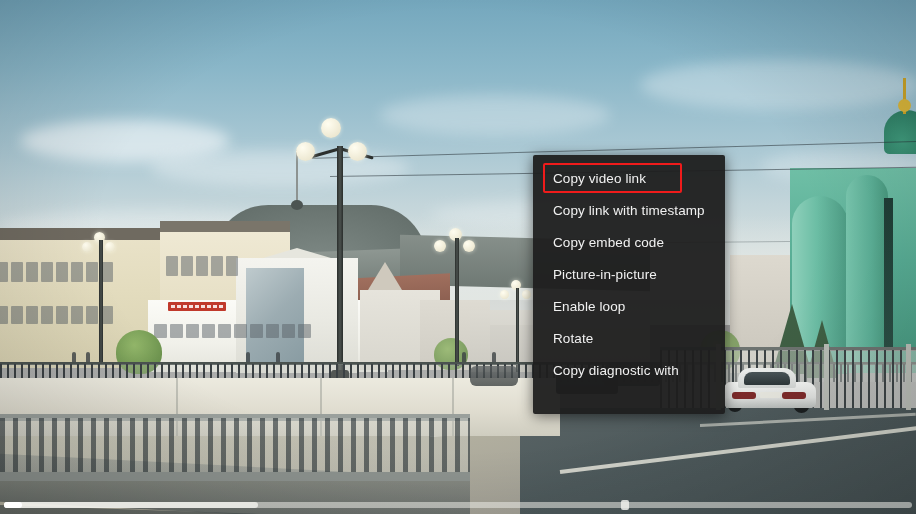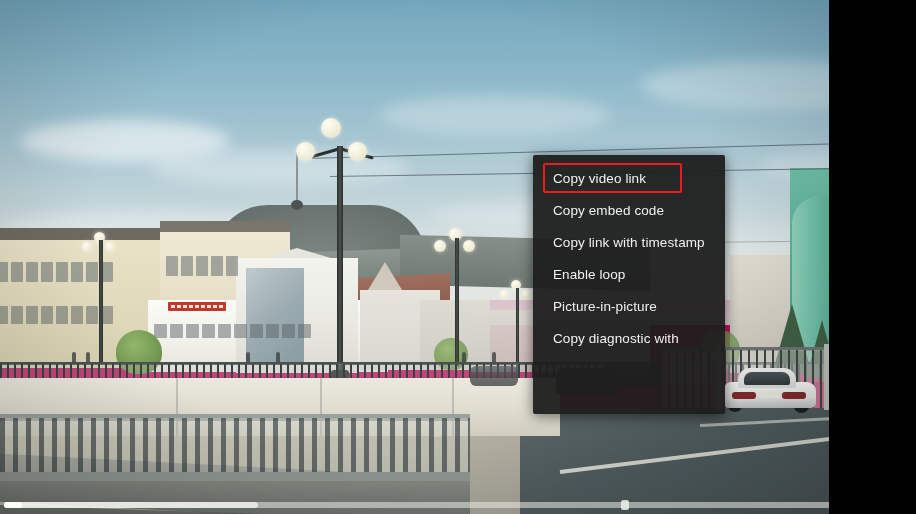--- a/index.html
+++ b/index.html
@@ -1,18 +1,18 @@
 <!DOCTYPE html>
 <html><head>
 <meta charset="utf-8">
 <style>
   html,body{margin:0;padding:0;background:#000;}
   body{width:916px;height:514px;overflow:hidden;font-family:"Liberation Sans",sans-serif;}
 
-  .player{position:relative;width:829px;height:514px;overflow:hidden;background:#be185d;}
+  .player{position:relative;width:916px;height:514px;overflow:hidden;background:#a3a3a3;}
 
   
   .scene{position:absolute;inset:0;overflow:hidden;}
 
   .sky{position:absolute;left:0;top:0;width:916px;height:300px;
        background:linear-gradient(180deg,#74a7bd 0%,#89b6c8 22%,#a8c7d3 48%,#c3d5da 68%,#d7e0df 85%,#dfe3de 100%);}
   .cloud{position:absolute;border-radius:50%;background:rgba(255,255,255,.55);filter:blur(7px);}
   .c1{left:20px;top:120px;width:210px;height:42px;}
   .c2{left:150px;top:150px;width:260px;height:36px;opacity:.6;}
   .c3{left:380px;top:95px;width:230px;height:40px;opacity:.5;}
@@ -382,24 +382,25 @@
       <div class="carWhiteLampL"></div>
       <div class="carWhiteLampR"></div>
       <div class="carWhitePlate"></div>
     </div>
 
     <div class="vignette"></div>
   </div>
 
   <div class="ctxmenu">
     <div class="ctx-item first">Copy video link</div>
+    <div class="ctx-item">Copy link with timestamp</div>
     <div class="ctx-item">Copy embed code</div>
-    <div class="ctx-item">Copy link with timestamp</div>
+    <div class="ctx-item">Picture-in-picture</div>
     <div class="ctx-item">Enable loop</div>
-    <div class="ctx-item">Picture-in-picture</div>
+    <div class="ctx-item">Rotate</div>
     <div class="ctx-item">Copy diagnostic with</div>
   </div>
   <div class="hl-box"></div>
 
   <div class="ctrlbar">
     <div class="track"></div>
     <div class="buffered" style="width: 254.24px;"></div>
     <div class="played" style="width: 18.16px;"></div>
     <div class="marker" style="left: 621.44px;"></div>
   </div>

